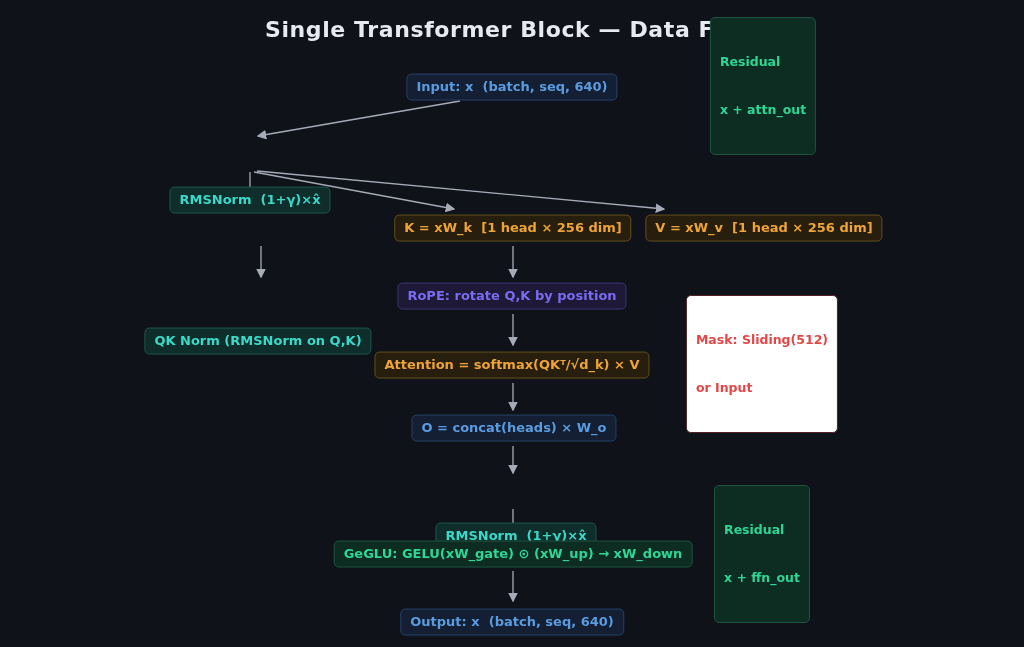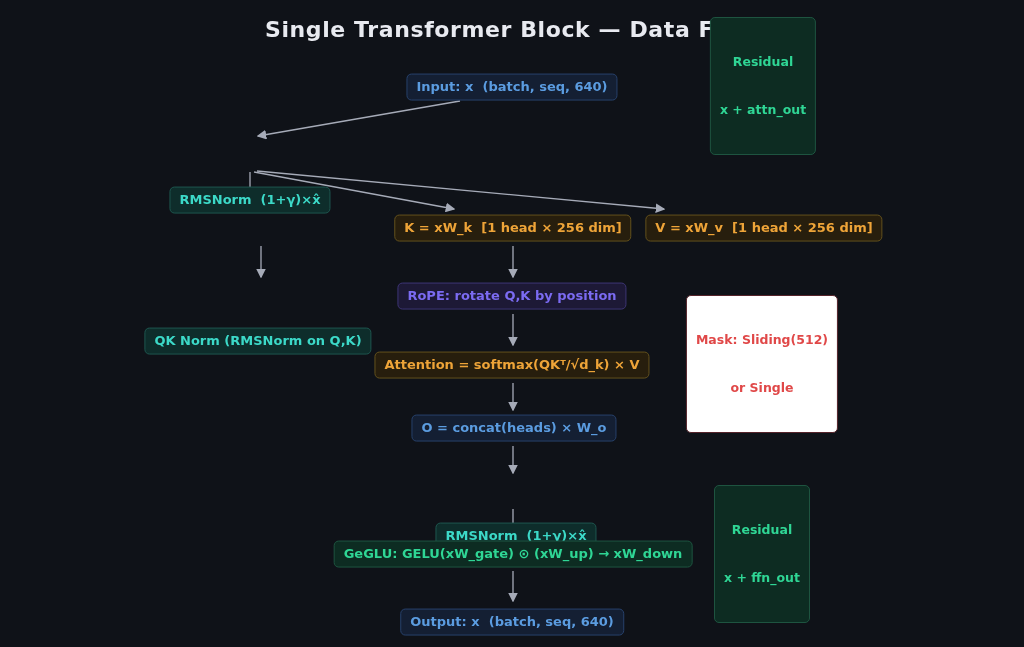--- a/index.html
+++ b/index.html
@@ -9,21 +9,21 @@
   }
   .arrows{position:absolute;left:0;top:0;width:1024px;height:647px;}
   .title{
     position:absolute;left:512px;top:29px;transform:translate(-50%,-50%);
     color:#e8eaf0;font-size:22px;font-weight:bold;letter-spacing:0.6px;white-space:pre;
   }
   .node{
     position:absolute;transform:translate(-50%,-50%);
     font-size:13px;font-weight:bold;line-height:1.3;
     padding:4px 9px;border-radius:5px;border:1px solid;
-    white-space:pre;text-align:center;
+    white-space:pre;
   }
   .node span{display:block;}
   .two-line{font-size:12.5px;padding:3px 9px;}
   .c-blue  {color:#5b9ce0;background:#141f33;border-color:#27416b;}
   .c-green {color:#2fd695;background:#0d2c22;border-color:#1e5440;}
   .c-teal  {color:#3cd9c8;background:#0e2d2b;border-color:#1e564f;margin-top:45px;}
   .c-orange{color:#eea438;background:#271e0d;border-color:#63511d;}
   .c-purple{color:#7b6bf2;background:#1d1936;border-color:#3d3575;}
   .c-red   {color:#e04848;background:#ffffff;border-color:#55232a;}
   #n-input{left:512px;top:87px}
@@ -85,21 +85,21 @@
   <div class="node c-orange" id="n-v">V = xW_v  [1 head × 256 dim]</div>
 
   <div class="node c-teal" id="n-qknorm">QK Norm (RMSNorm on Q,K)</div>
 
   <div class="node c-orange" id="n-attention">Attention = softmax(QKᵀ/√d_k) × V</div>
 
   <div class="node c-purple" id="n-rope">RoPE: rotate Q,K by position</div>
 
   <div class="node c-red two-line" id="n-mask">
     <span>Mask: Sliding(512)</span>
-    <span>or Single</span>
+    <span>or Input</span>
   </div>
 
   <div class="node c-blue" id="n-o">O = concat(heads) × W_o</div>
 
   <div class="node c-teal" id="n-rmsnorm2">RMSNorm  (1+γ)×x̂</div>
 
   <div class="node c-green" id="n-geglu">GeGLU: GELU(xW_gate) ⊙ (xW_up) → xW_down</div>
 
   <div class="node c-green two-line" id="n-residual-ffn">
     <span>Residual</span>

